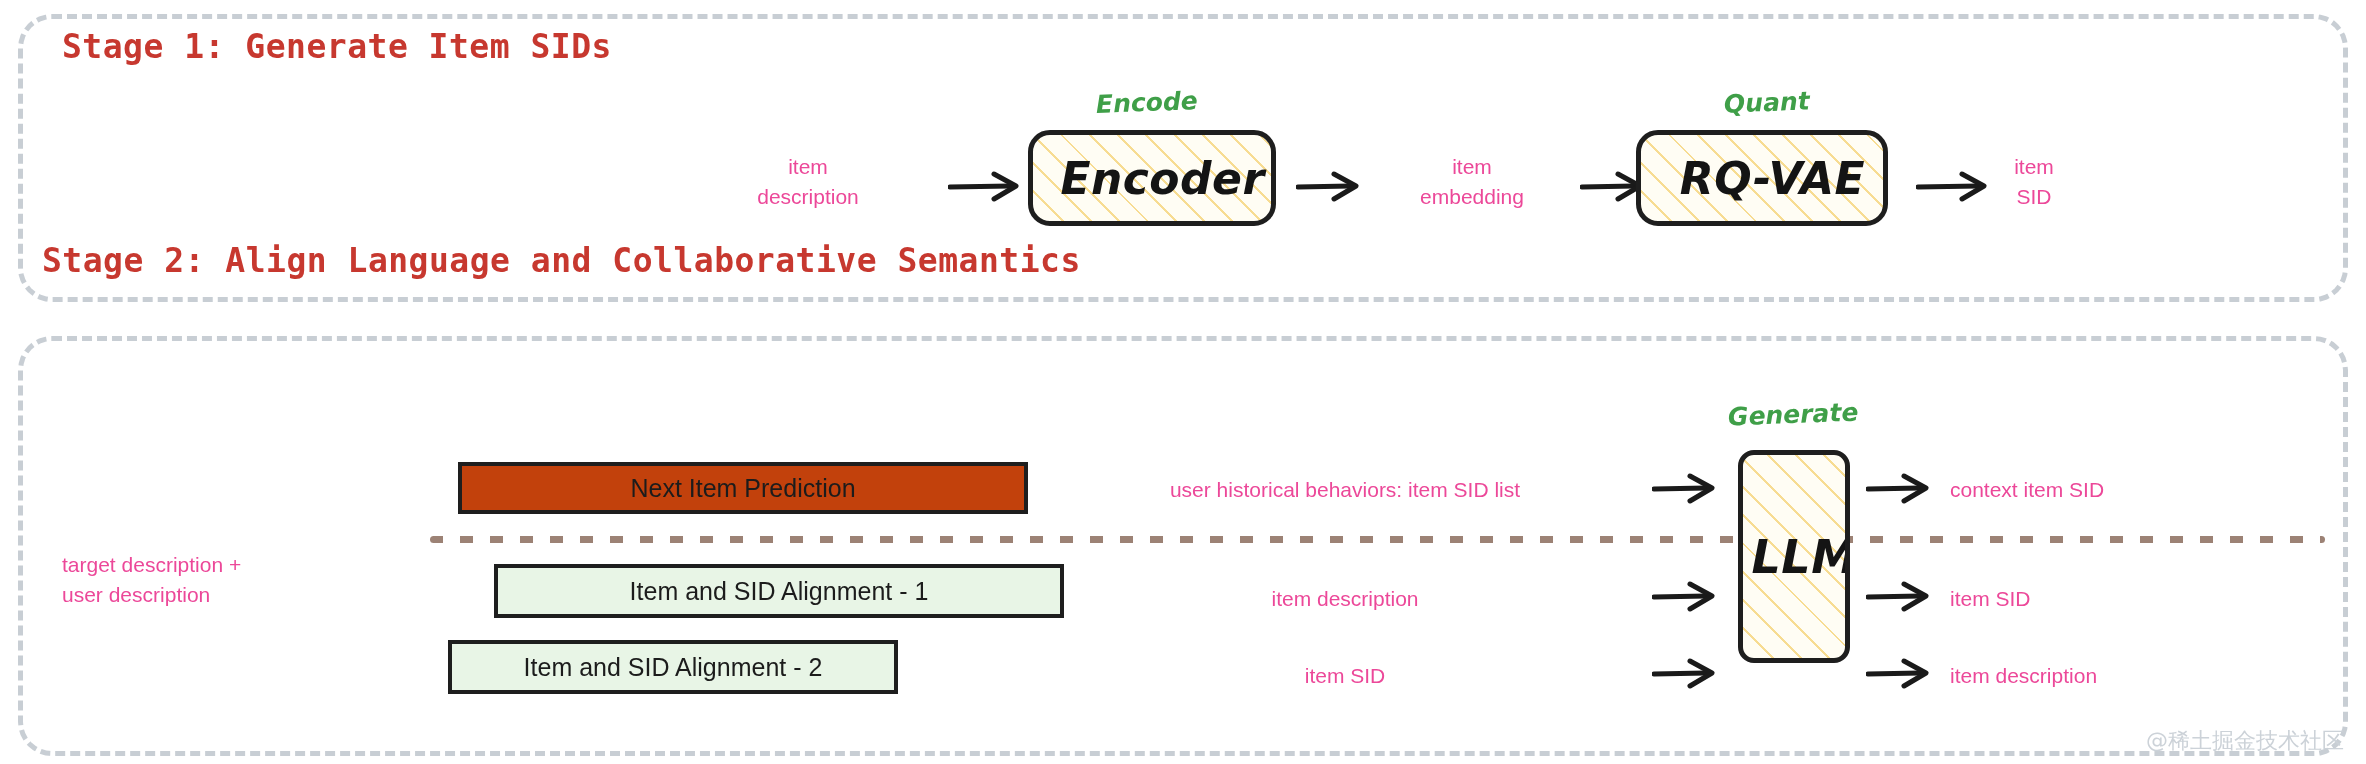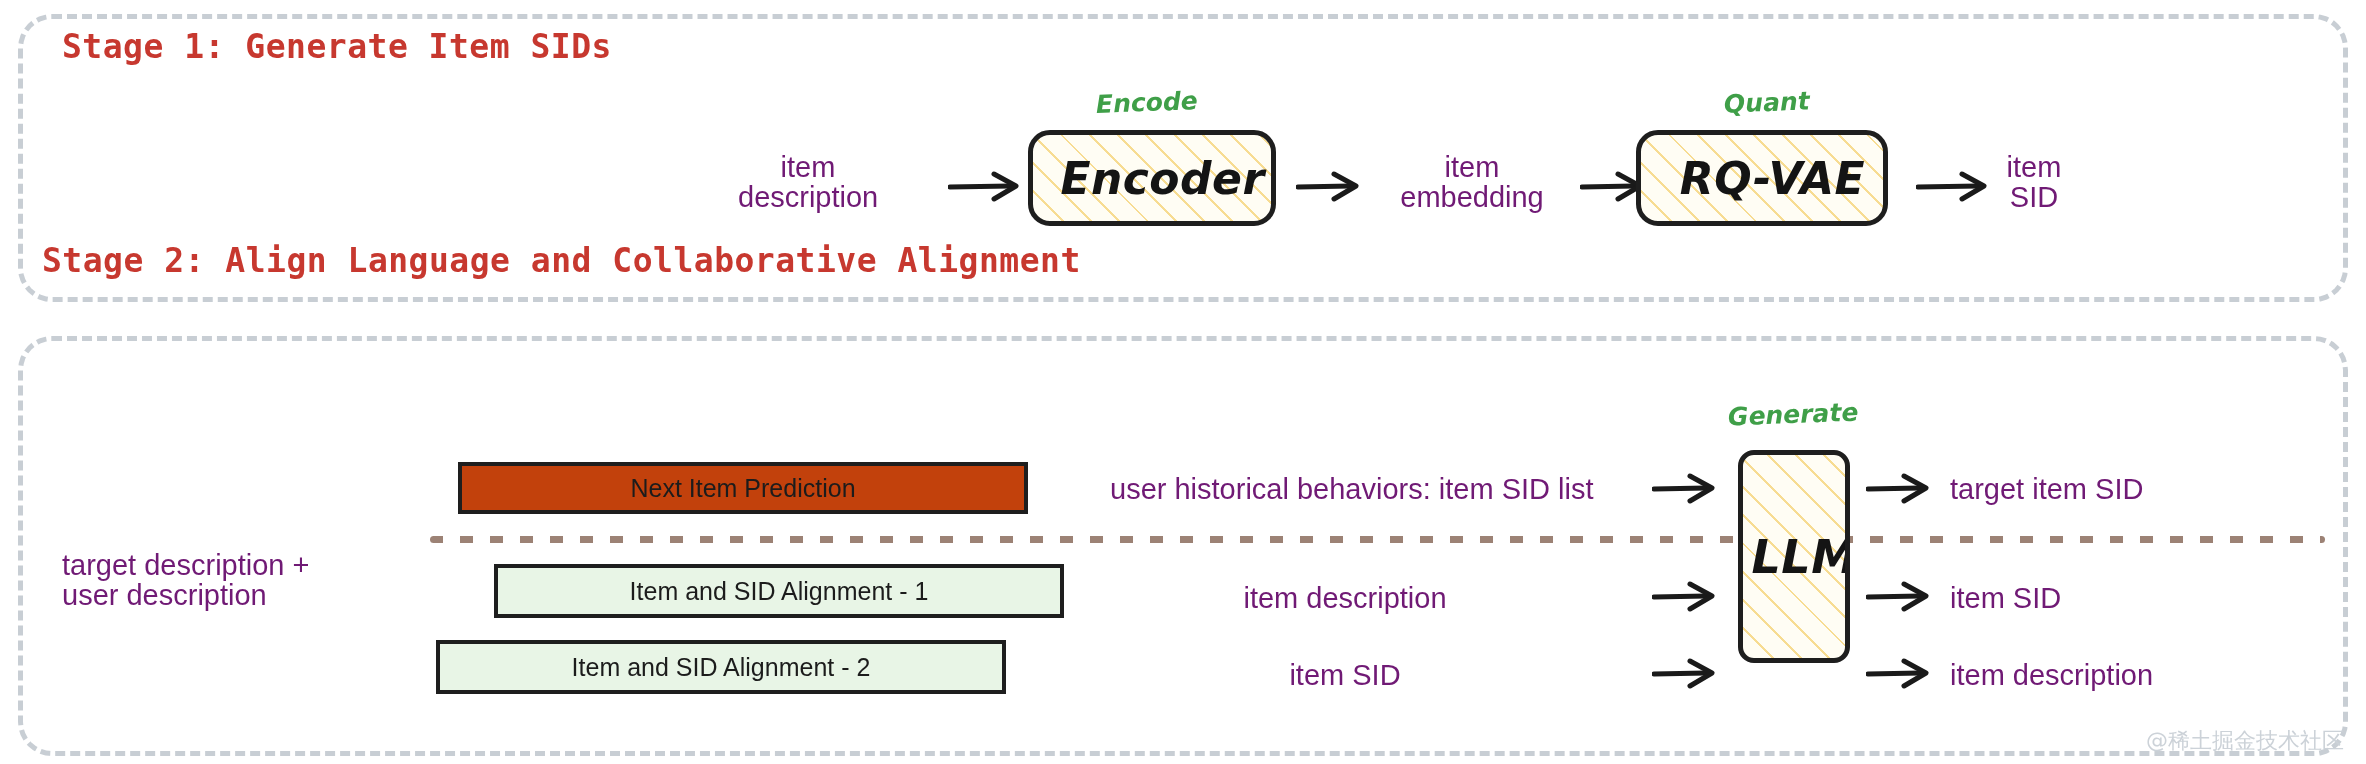--- a/index.html
+++ b/index.html
@@ -33,22 +33,22 @@
     font-weight: bold;
     letter-spacing: 0.5px;
     white-space: nowrap;
   }
   #stage1-title { left: 42px; top: 27px; margin-left: 20px; }
   #stage2-title { left: 42px; top: 241px; }
 
   
   .lbl {
     position: absolute;
-    color: #701a75;
-    font-size: 29px;
+    color: #ec4899;
+    font-size: 21px;
     line-height: 31px;
     white-space: pre;
     text-align: center;
   }
   .lbl.two-line { line-height: 30px; }
 
   
   .annot {
     position: absolute;
     color: #3f9f48;
@@ -173,32 +173,32 @@
 
 <svg class="arrow" style="left:1916px; top:168px;" width="80" height="36" viewBox="0 0 80 36">
   <path d="M2,19 L62,18" stroke="#1a1a1a" stroke-width="5" stroke-linecap="round" fill="none"></path>
   <path d="M46,6 L68,18 L46,31" stroke="#1a1a1a" stroke-width="5" stroke-linecap="round" stroke-linejoin="round" fill="none"></path>
 </svg>
 
 <div class="lbl two-line" style="left:1972px; top:152px; width:124px;">item
 SID</div>
 
 <div id="stage2-box" class="stage-box"></div>
-<div id="stage2-title" class="stage-title">Stage 2: Align Language and Collaborative Alignment</div>
+<div id="stage2-title" class="stage-title">Stage 2: Align Language and Collaborative Semantics</div>
 
 <div class="lbl two-line" style="left:62px; top:550px; width:330px; text-align:left;">target description +
 user description</div>
 
 <div class="task-box task-blue" style="left:458px; top:462px; width:570px; height:52px;">
   <span>Next Item Prediction</span>
 </div>
 <div class="task-box task-green" style="left:458px; top:564px; width:570px; height:54px;margin-left:36px;">
   <span>Item and SID Alignment - 1</span>
 </div>
-<div class="task-box task-green" style="left:436px; top:640px; width:570px; height:54px;text-align:right;">
+<div class="task-box task-green" style="left:448px; top:640px; width:450px; height:54px;text-align:right;">
   <span>Item and SID Alignment - 2</span>
 </div>
 
 <div id="stage2-divider"></div>
 
 <div class="lbl" style="left:1110px; top:474px; width:470px;">user historical behaviors: item SID list</div>
 <div class="lbl" style="left:1180px; top:583px; width:330px;">item description</div>
 <div class="lbl" style="left:1180px; top:660px; width:330px;">item SID</div>
 
 <svg class="arrow" style="left:1652px; top:470px;" width="72" height="36" viewBox="0 0 72 36">
@@ -226,17 +226,17 @@
 </svg>
 <svg class="arrow" style="left:1866px; top:578px;" width="72" height="36" viewBox="0 0 72 36">
   <path d="M2,19 L54,18" stroke="#1a1a1a" stroke-width="5" stroke-linecap="round" fill="none"></path>
   <path d="M38,6 L60,18 L38,31" stroke="#1a1a1a" stroke-width="5" stroke-linecap="round" stroke-linejoin="round" fill="none"></path>
 </svg>
 <svg class="arrow" style="left:1866px; top:655px;" width="72" height="36" viewBox="0 0 72 36">
   <path d="M2,19 L54,18" stroke="#1a1a1a" stroke-width="5" stroke-linecap="round" fill="none"></path>
   <path d="M38,6 L60,18 L38,31" stroke="#1a1a1a" stroke-width="5" stroke-linecap="round" stroke-linejoin="round" fill="none"></path>
 </svg>
 
-<div class="lbl" style="left:1950px; top:474px; width:320px; text-align:left;">target item SID</div>
+<div class="lbl" style="left:1950px; top:474px; width:320px; text-align:left;">context item SID</div>
 <div class="lbl" style="left:1950px; top:583px; width:320px; text-align:left;">item SID</div>
 <div class="lbl" style="left:1950px; top:660px; width:320px; text-align:left;">item description</div>
 
 <div id="watermark">@稀土掘金技术社区</div>
 
 </body></html>

